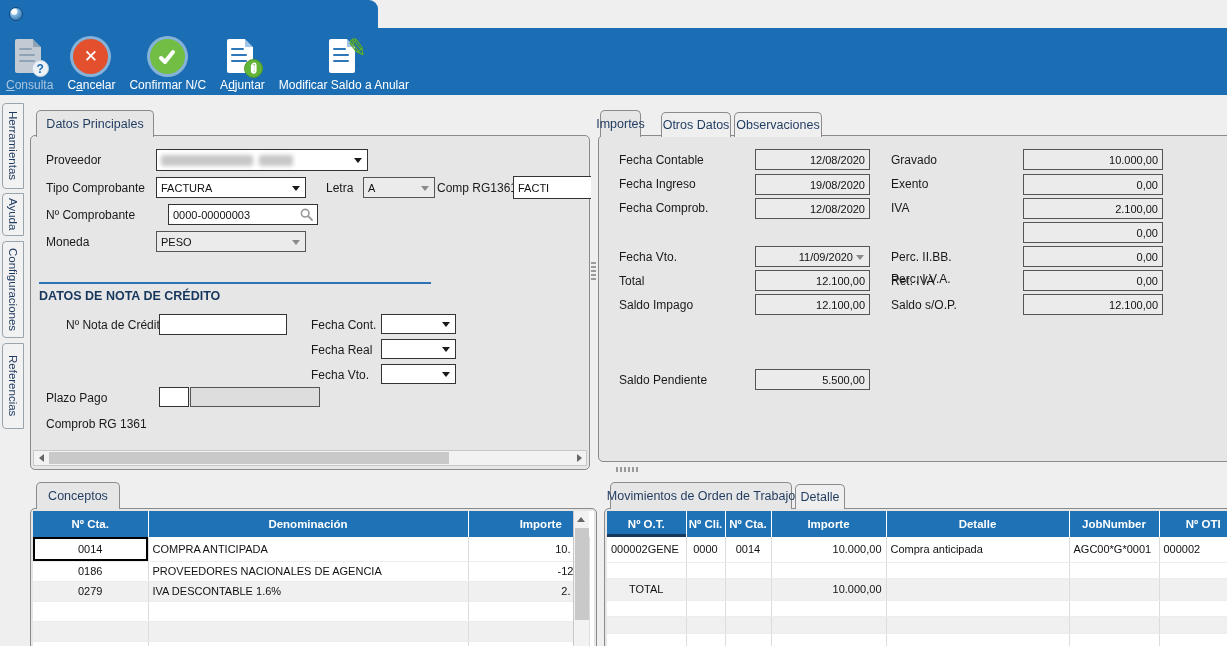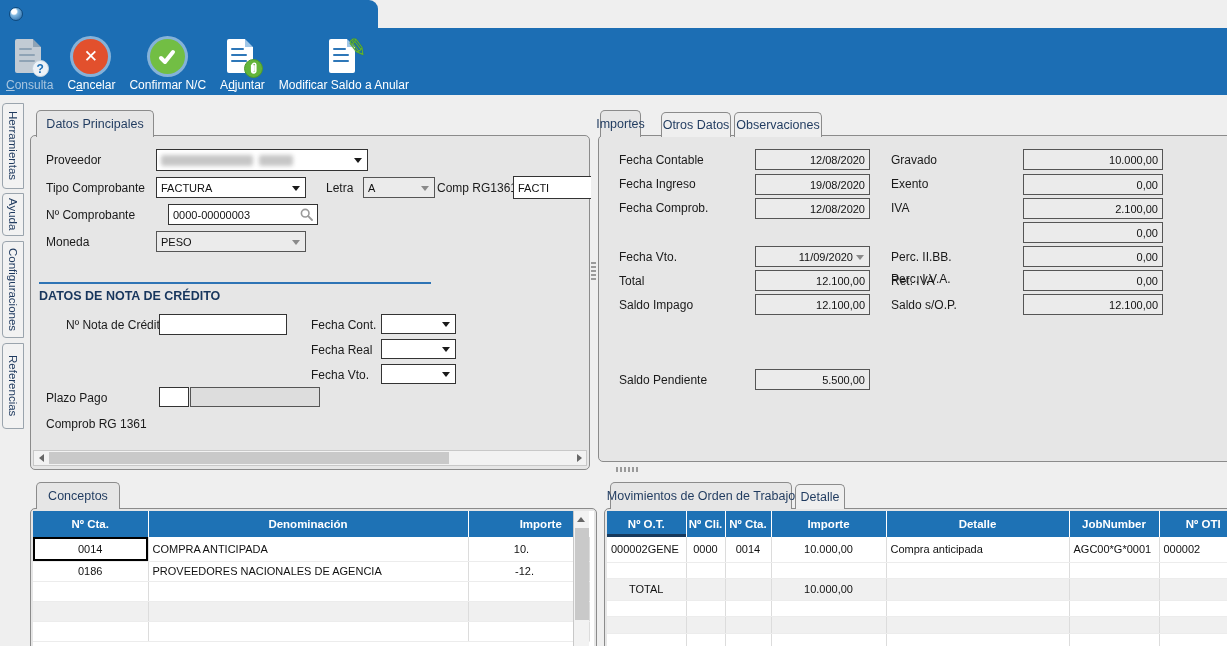--- a/index.html
+++ b/index.html
@@ -76,21 +76,21 @@
 
   
   table.grid { border-collapse:collapse; table-layout:fixed; background:#fff; }
   table.grid th { background:#1E72B5; color:#fff; font-size:11.5px; font-weight:bold; height:26px;
     border-right:1px solid #fff; overflow:hidden; white-space:nowrap; }
   table.grid th:last-child { border-right:none; }
   table.grid th.sorted { box-shadow:inset 0 -3px 0 #17395C; }
   table.grid td { font-size:11px; color:#111; border-right:1px solid #DCDCDC; border-bottom:1px solid #ECECEC;
     overflow:hidden; white-space:nowrap; padding:0 4px; }
   table.grid tr.alt td { background:#F0F0F0; }
-  td.c { text-align:center; } td.r { text-align:center; }
+  td.c { text-align:center; } td.r { text-align:right; }
   td.sel { box-shadow:inset 0 0 0 2px #000; }
   .twrap { position:absolute; overflow:hidden; background:#fff; }
 </style>
 </head>
 <body>
 
 <div class="title-tab">
   <span class="title-orb"></span>
 </div>
 
@@ -347,20 +347,25 @@
       <tbody>
         <tr style="height:24px;">
           <td class="c sel">0014</td>
           <td>COMPRA ANTICIPADA</td>
           <td class="r" style="padding-right:18px;">10.</td>
         </tr>
         <tr style="height:20px;">
           <td class="c">0186</td>
           <td>PROVEEDORES NACIONALES DE AGENCIA</td>
           <td class="r" style="padding-right:12px;">-12.</td>
+        </tr>
+        <tr style="height:20px;" class="alt">
+          <td class="c">0279</td>
+          <td>IVA DESCONTABLE 1.6%</td>
+          <td class="r" style="padding-right:18px;">2.</td>
         </tr>
         <tr style="height:20px;">
             <td></td>
             <td></td>
             <td></td>
           </tr>
         <tr style="height:20px;" class="alt">
             <td></td>
             <td></td>
             <td></td>

